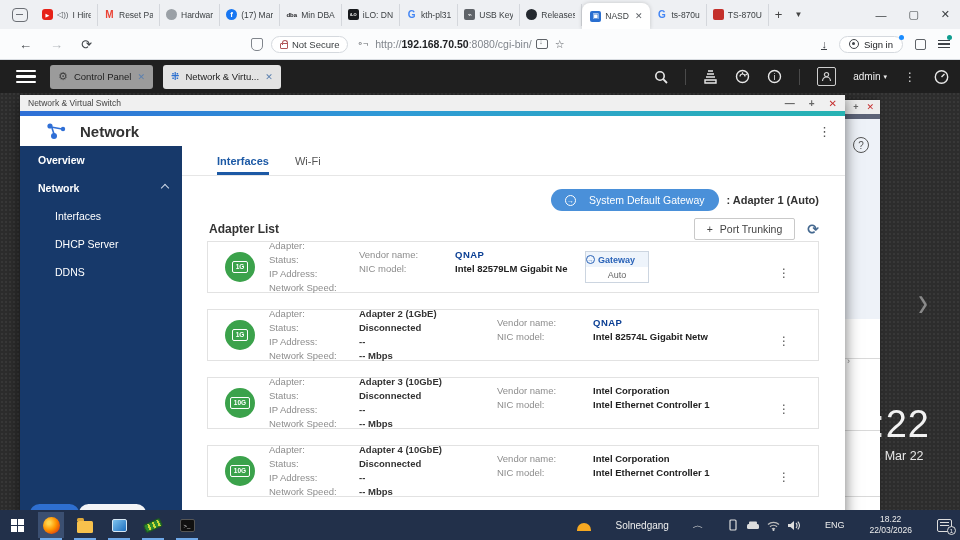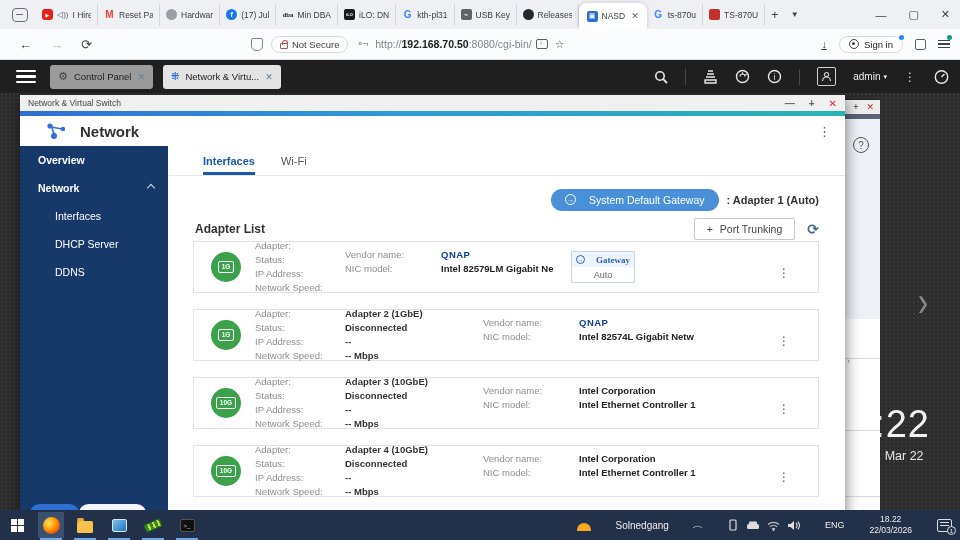--- a/index.html
+++ b/index.html
@@ -100,57 +100,57 @@
   .nvs-titlebar { height:16px; background:#f0f0f0; display:flex; align-items:center; padding:0 8px; flex:none; }
   .nvs-titlebar .wt { font-size:8.5px; color:#444; }
   .nvs-titlebar .tctrl { margin-left:auto; display:flex; gap:14px; font-size:10px; color:#666; font-weight:bold; }
   .nvs-titlebar .tx { color:#c62f2f; }
   .nvs-grad { height:5px; flex:none; background:linear-gradient(90deg,#2f6fd6 0%,#2f9ad6 45%,#27b3b3 100%); }
   .nvs-header { height:30px; display:flex; align-items:center; padding:0 14px 0 26px; flex:none; }
   .nvs-header .ptitle { font-size:15px; font-weight:bold; color:#333; margin-left:12px; }
   .nvs-header .hdots { margin-left:auto; color:#555; font-size:13px; }
   .nvs-body { flex:1; display:flex; min-height:0; }
 
-  .sidenav { width:148px; background:#17396a; color:#fff; position:relative; flex:none; }
+  .sidenav { width:162px; background:#17396a; color:#fff; position:relative; flex:none; }
   .snav-item { font-size:10.5px; padding:8px 0 8px 18px; position:relative; }
   .snav-item.top { font-weight:bold; }
   .snav-item.sub { padding-left:35px; font-weight:normal; }
   .chevup { position:absolute; right:14px; top:11px; width:6px; height:6px; border-left:1.6px solid #cdd8e8; border-top:1.6px solid #cdd8e8; transform:rotate(45deg); }
   .modes { position:absolute; bottom:2px; left:10px; display:flex; }
   .mode { font-size:9.5px; padding:4px 12px; border-radius:11px; }
   .mode.basic { background:#2e6fd0; color:#fff; font-weight:bold; }
   .mode.adv { background:#f2f4f7; color:#333; }
 
   .mainarea { flex:1; position:relative; background:#fff; min-width:0; }
   .ctabs { display:flex; gap:26px; padding:9px 0 0 35px; border-bottom:1px solid #e6e6e6; height:30px; }
   .ctab { font-size:11px; color:#555; padding-bottom:8px; }
   .ctab.active { color:#1c59a5; font-weight:bold; border-bottom:3px solid #1c59a5; }
   .gatewayrow { position:absolute; top:43px; right:26px; display:flex; align-items:center; gap:8px; }
-  .sdg-btn { background:#4a90d9; color:#fff; font-size:10.5px; border-radius:13px; padding:5px 14px; display:flex; align-items:flex-start; gap:13px; }
+  .sdg-btn { background:#4a90d9; color:#fff; font-size:10.5px; border-radius:13px; padding:5px 14px; display:flex; align-items:center; gap:13px; }
   .gw-glyph { display:inline-flex; width:11px; height:11px; border:1.4px solid currentColor; border-radius:50%; align-items:center; justify-content:center; font-size:7px; font-weight:bold; }
   .sdg-val { font-size:11px; font-weight:bold; color:#333; }
   .listrow { position:absolute; top:72px; left:27px; right:26px; display:flex; align-items:center; }
   .listtitle { font-size:12px; font-weight:bold; color:#333; }
   .pt-btn { margin-left:auto; border:1px solid #c9c9c9; border-radius:2px; background:#fff; font-size:10.5px; color:#444; padding:4px 12px; display:flex; gap:7px; align-items:center; }
   .refresh { margin-left:12px; color:#44688f; font-size:14px; font-weight:bold; }
 
   .cards { position:absolute; top:95px; left:25px; right:26px; }
   .card { border:1px solid #e2e2e2; background:#fff; height:52px; margin-bottom:16px; display:flex; align-items:center; position:relative; }
   .nicbadge { width:30px; height:30px; background:#3ba24b; border-radius:50%; margin:0 14px 0 17px; flex:none; display:flex; align-items:center; justify-content:center; }
   .nicbadge span { border:1.3px solid #fff; border-radius:2px; color:#fff; font-size:6.5px; font-weight:bold; padding:2px 2.5px; line-height:1; }
   .kv { display:flex; flex-direction:column; gap:1.5px; font-size:9.5px; }
   .kv.keys { width:90px; color:#8d8d8d; flex:none; }
   .kv.vals { width:138px; color:#333; font-weight:bold; flex:none; }
   .kv.vkeys { width:96px; color:#8d8d8d; flex:none; align-self:flex-start; margin-top:7px; }
   .kv.vvals { width:128px; color:#222; font-weight:bold; flex:none; align-self:flex-start; margin-top:7px; }
   .kv div { height:12.5px; line-height:12.5px; white-space:nowrap; overflow:hidden; }
   .st-green { color:#1fa35c; }
   .qnaplogo { color:#0b3f94; font-weight:900; letter-spacing:.5px; font-size:9.5px; }
   .gwbadge { width:64px; border:1px solid #ccd5e0; text-align:center; font-size:9px; flex:none; margin-left:2px; }
-  .gwbadge .g1 { color:#2a63b8; font-weight:bold; background:#eef4fb; padding:2.5px 0; display:flex; align-items:center; justify-content:center; gap:11px;font-family:Liberation Serif, serif; }
+  .gwbadge .g1 { color:#2a63b8; font-weight:bold; background:#eef4fb; padding:2.5px 0; display:flex; align-items:center; justify-content:flex-start; gap:3px; }
   .gwbadge .g2 { color:#666; padding:2.5px 0; }
   .rowdots { position:absolute; right:28px; top:24px; color:#555; font-size:12px; }
 
   
   .taskbar { position:absolute; bottom:0; left:0; width:960px; height:30px; background:#22304a; z-index:60; display:flex; align-items:center; color:#eee; }
   .tb-ic { width:26px; height:26px; margin:0 4px; display:flex; align-items:center; justify-content:center; position:relative; flex:none; }
   .tb-ic.running:after { content:""; position:absolute; bottom:-2px; left:2px; right:2px; height:2.5px; background:#6fa8e8; }
   .tb-ic.activeapp { background:#3b4f71; }
   .winlogo { width:13px; height:13px; display:grid; grid-template-columns:6px 6px; grid-template-rows:6px 6px; gap:1px; }
   .winlogo i { background:#fff; }
@@ -187,21 +187,21 @@
     <div class="btab">
         <span class="fav gm">M</span>
         <span class="tlabel">Reset Pa</span>
       </div>
     <div class="btab">
         <span class="fav gen"></span>
         <span class="tlabel">Hardwar</span>
       </div>
     <div class="btab">
         <span class="fav fb"></span>
-        <span class="tlabel">(17) Jul</span>
+        <span class="tlabel">(17) Mar</span>
       </div>
     <div class="btab">
         <span class="fav dba">dba</span>
         <span class="tlabel">Min DBA</span>
       </div>
     <div class="btab">
         <span class="fav ilo"></span>
         <span class="tlabel">iLO: DN</span>
       </div>
     <div class="btab">

